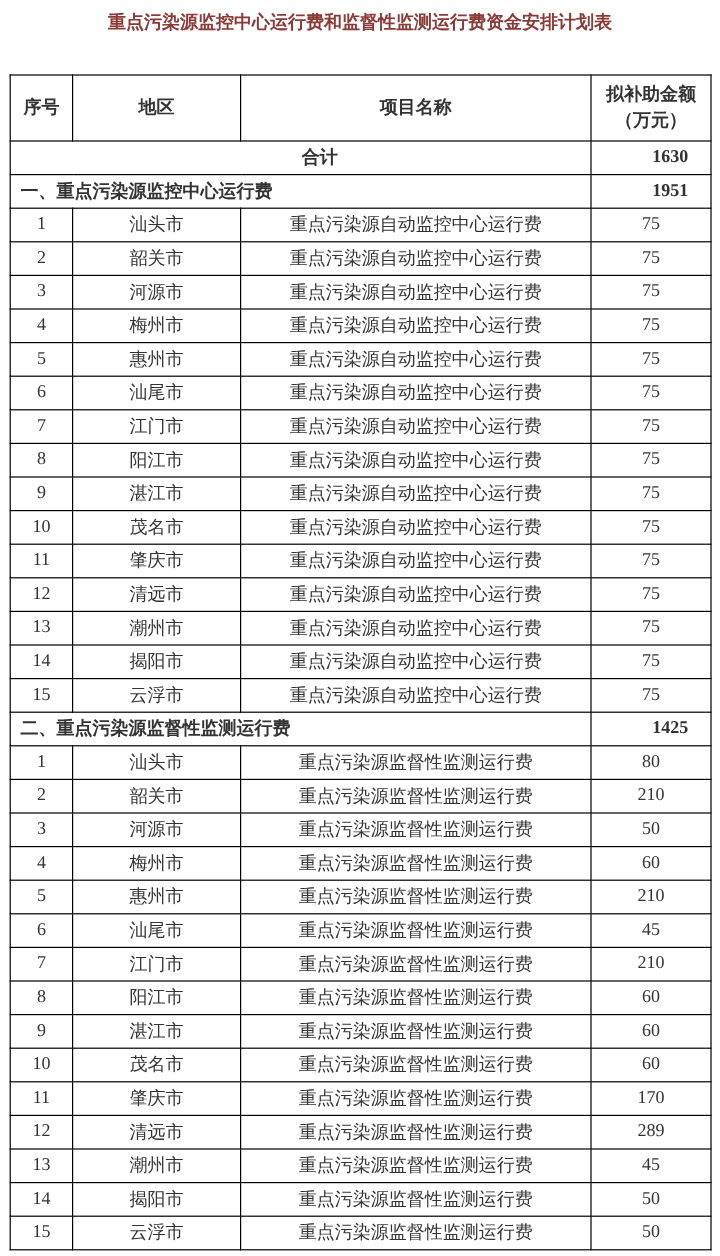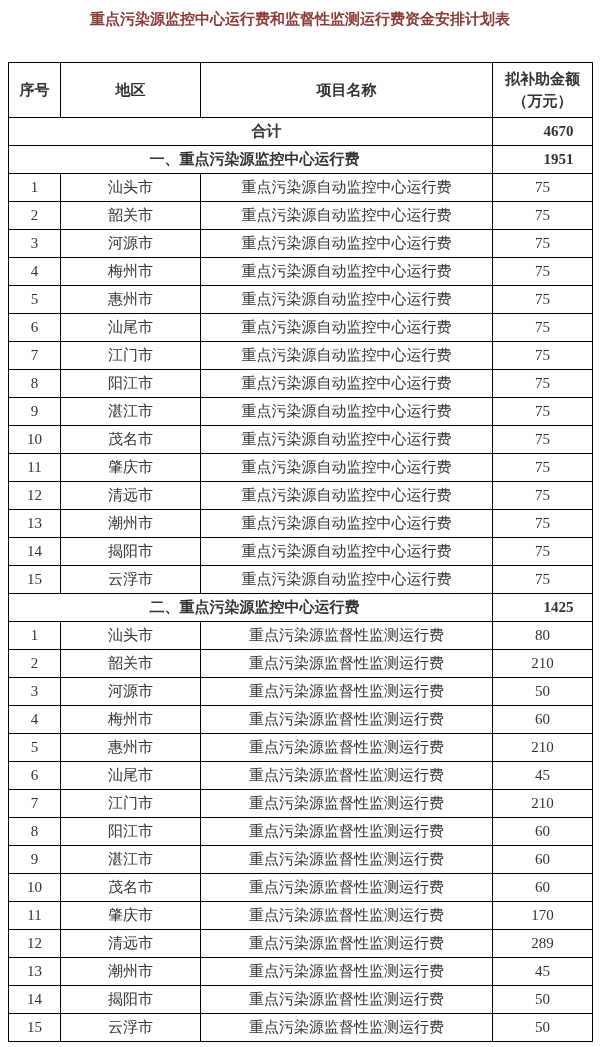--- a/index.html
+++ b/index.html
@@ -52,21 +52,21 @@
     line-height: 22px;
   }
   .funding-table tbody td {
     height: 27px;
   }
   .funding-table .bold {
     font-weight: bold;
     padding-left: 32px;
   }
   .funding-table .section-label {
-    text-align: center;
+    text-align: left;
     padding-left: 8px;
   }
   .col-no     { width: 52px;  }
   .col-region { width: 140px; }
   .col-project{ width: 292px; }
   .col-amount { width: 100px; }
 </style>
 </head>
 <body>
 
@@ -87,21 +87,21 @@
         <th>项目名称</th>
         <th>
           <div>拟补助金额</div>
           <div>（万元）</div>
         </th>
       </tr>
     </thead>
     <tbody>
         <tr>
           <td class="bold" colspan="3">合计</td>
-          <td class="bold">4670</td>
+          <td class="bold">1630</td>
         </tr>
         <tr>
           <td class="bold section-label" colspan="3">一、重点污染源监控中心运行费</td>
           <td class="bold">1951</td>
         </tr>
         <tr>
           <td>1</td>
           <td>汕头市</td>
           <td>重点污染源自动监控中心运行费</td>
           <td>75</td>
@@ -184,21 +184,21 @@
           <td>重点污染源自动监控中心运行费</td>
           <td>75</td>
         </tr>
         <tr>
           <td>15</td>
           <td>云浮市</td>
           <td>重点污染源自动监控中心运行费</td>
           <td>75</td>
         </tr>
         <tr>
-          <td class="bold section-label" colspan="3">二、重点污染源监控中心运行费</td>
+          <td class="bold section-label" colspan="3">二、重点污染源监督性监测运行费</td>
           <td class="bold">1425</td>
         </tr>
         <tr>
           <td>1</td>
           <td>汕头市</td>
           <td>重点污染源监督性监测运行费</td>
           <td>80</td>
         </tr>
         <tr>
           <td>2</td>

